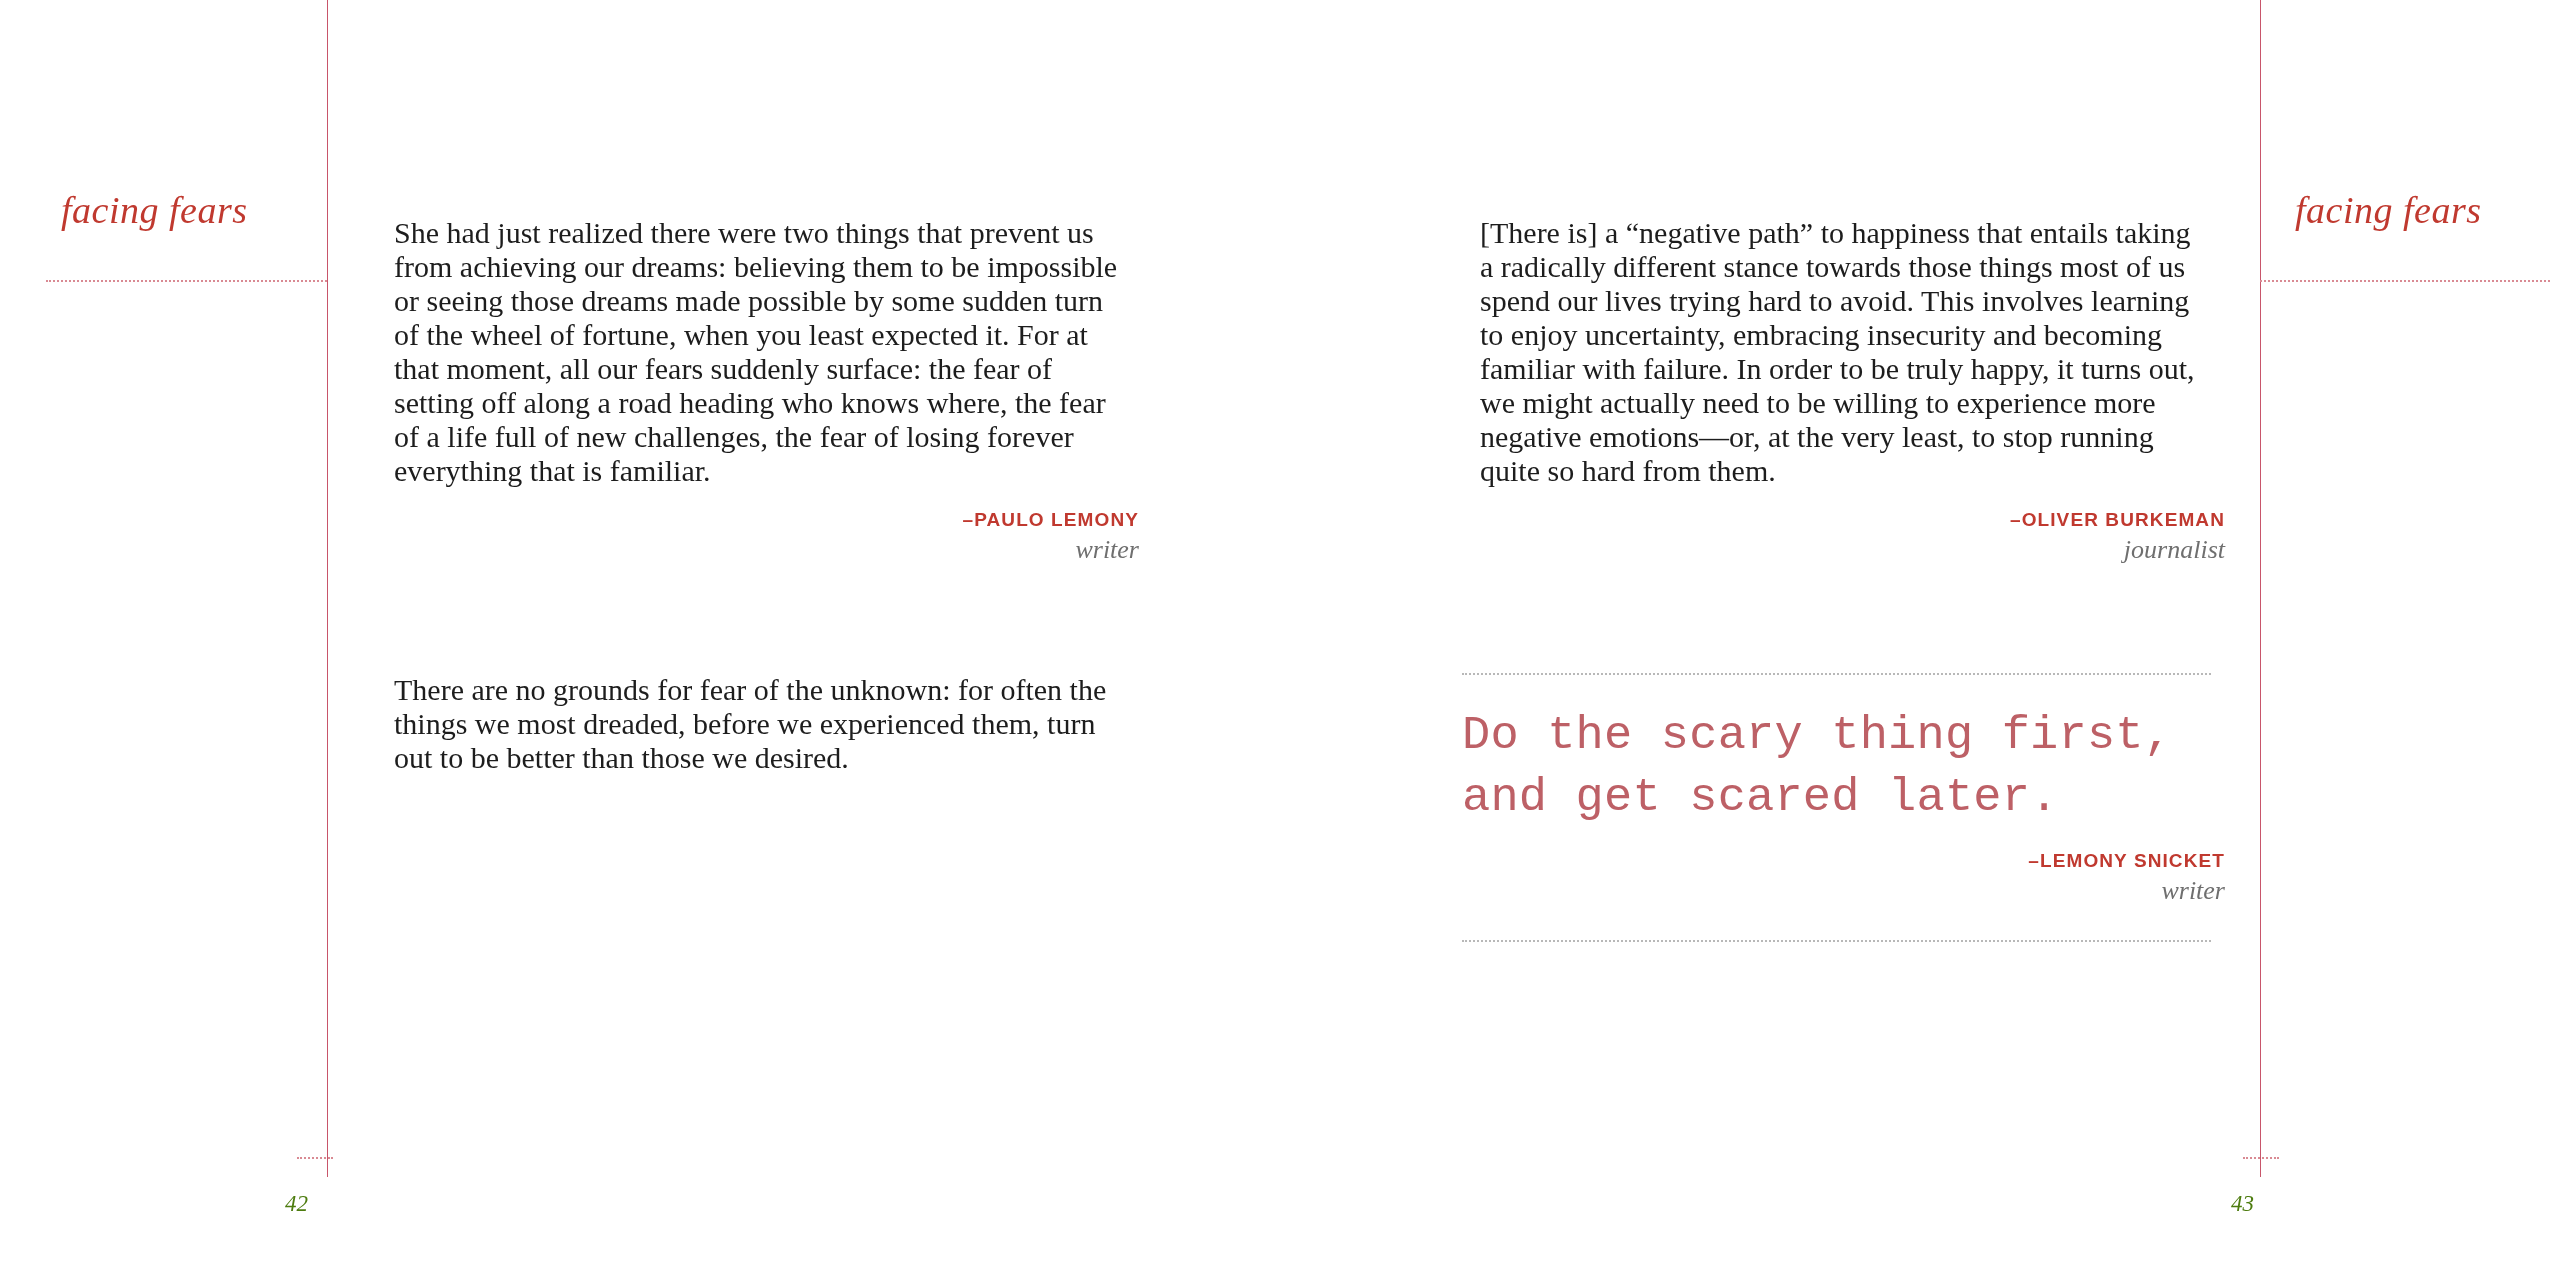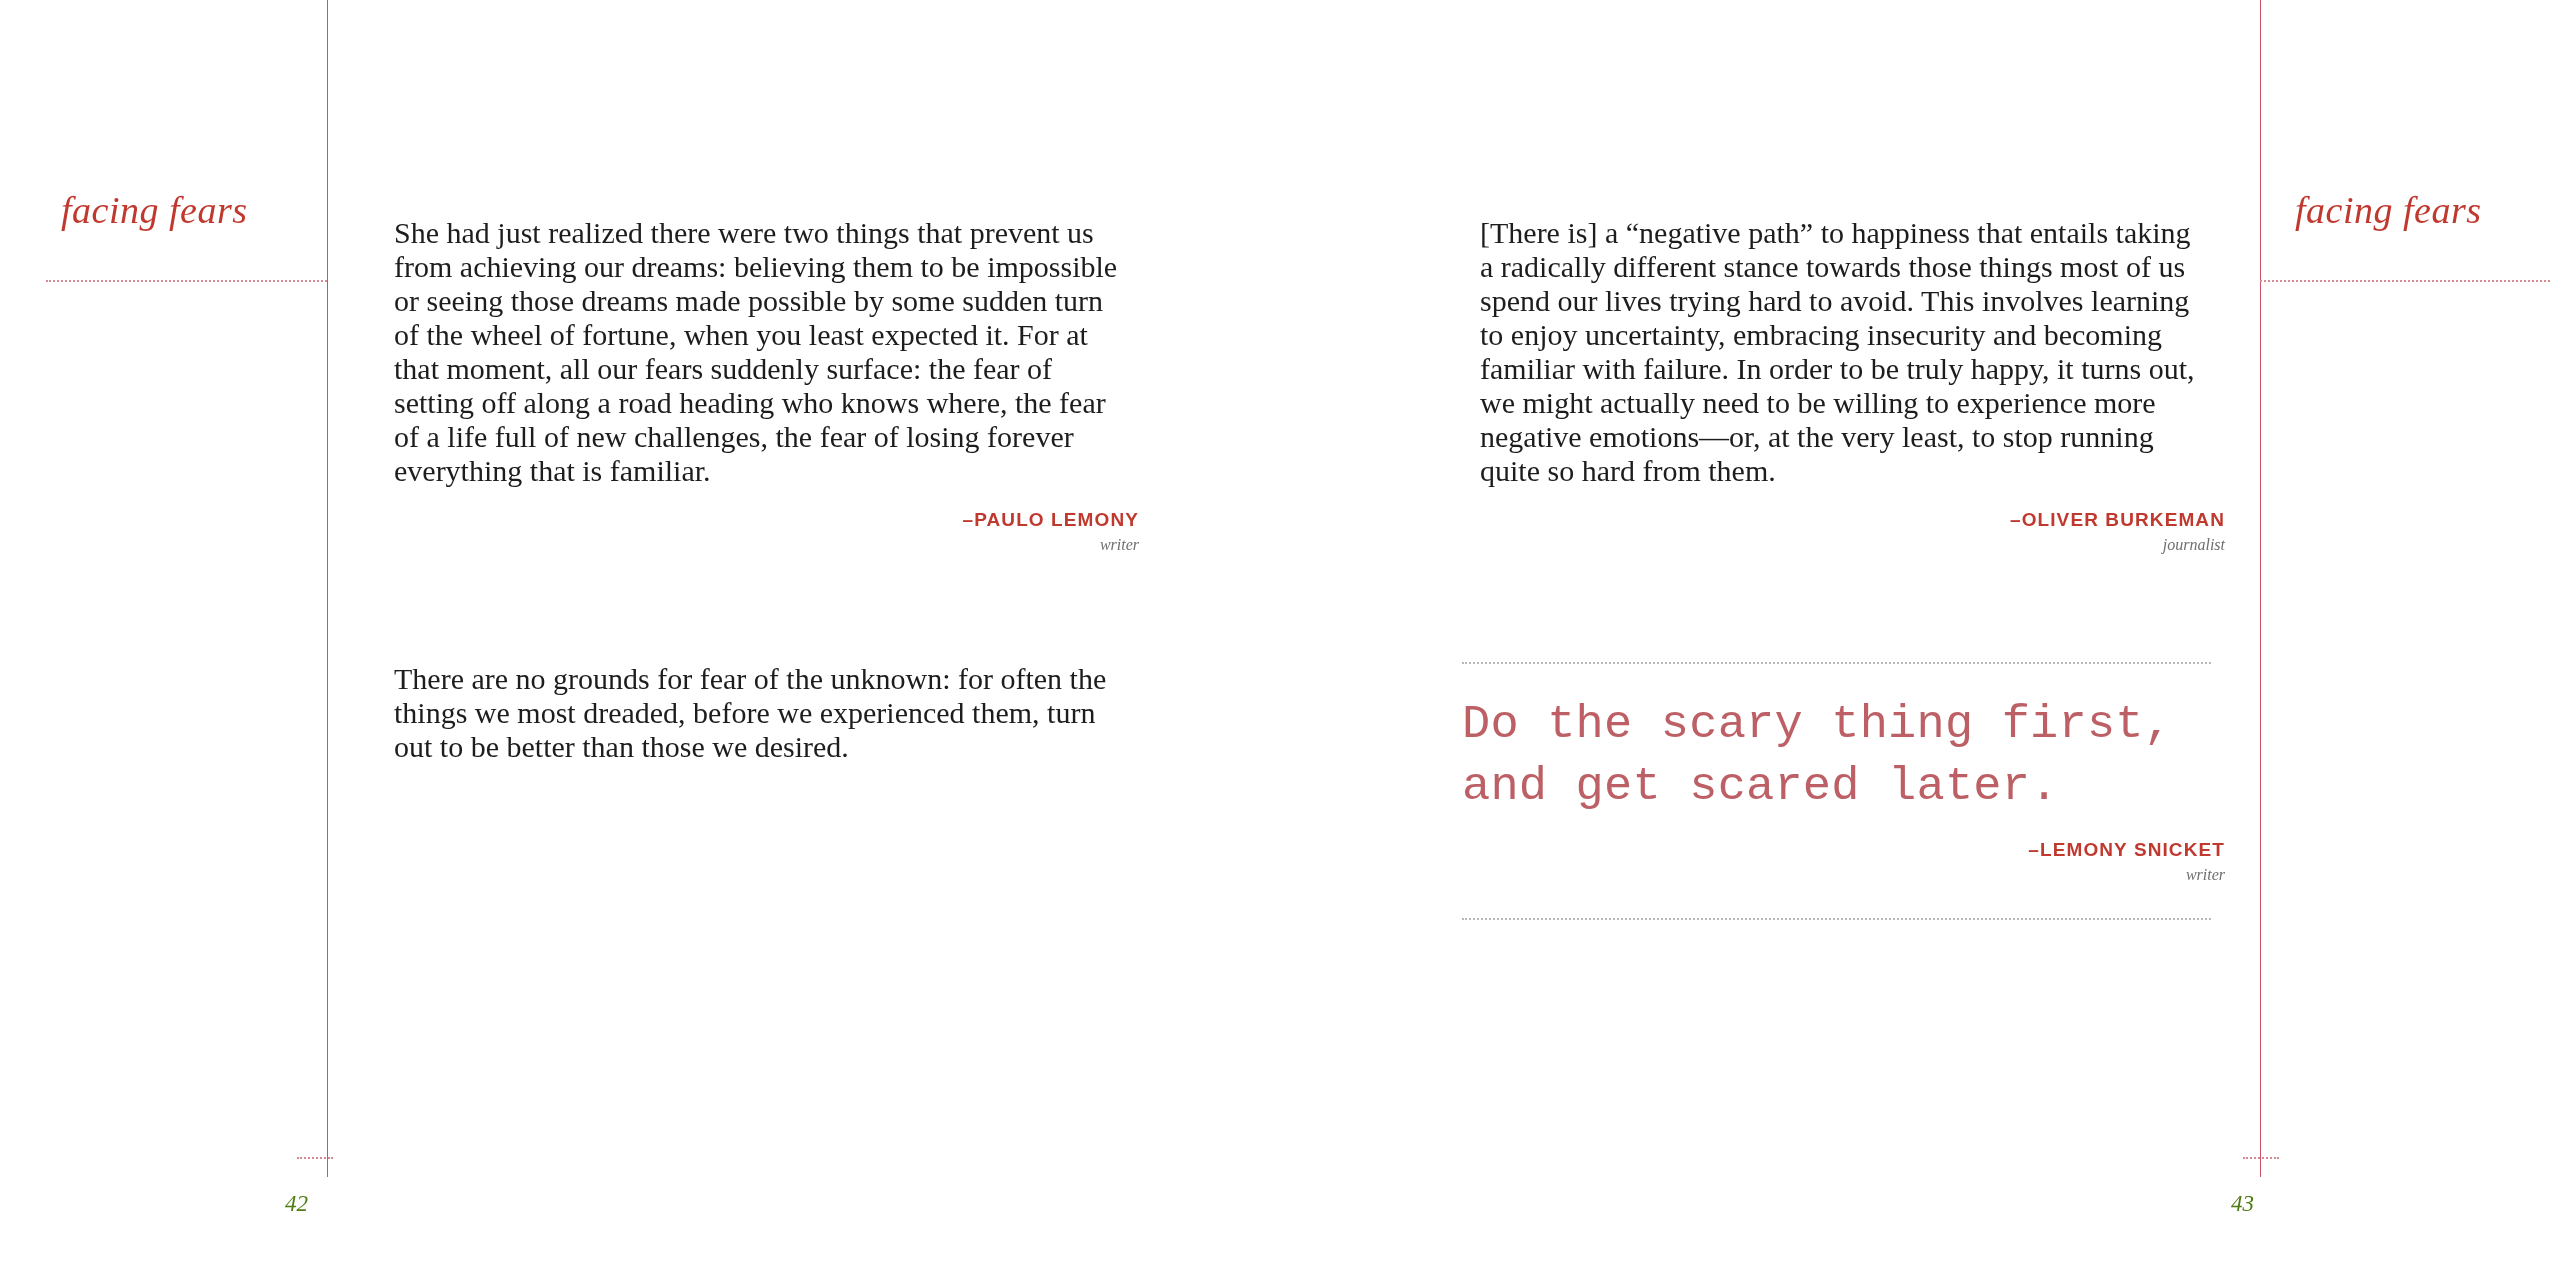--- a/index.html
+++ b/index.html
@@ -111,21 +111,21 @@
     font-weight: bold;
     font-size: 19px;
     letter-spacing: 1.1px;
     color: #c0392f;
     display: block;
     line-height: 1.1;
   }
   .attrib .role {
     font-family: "Liberation Serif", serif;
     font-style: italic;
-    font-size: 16px;
+    font-size: 26px;
     color: #6f6f6f;
     display: block;
     margin-top: 5px;
     line-height: 1.1;
   }
 
   .gap-lg { height: 91px; }
 
   
   .rule-dots-full {

